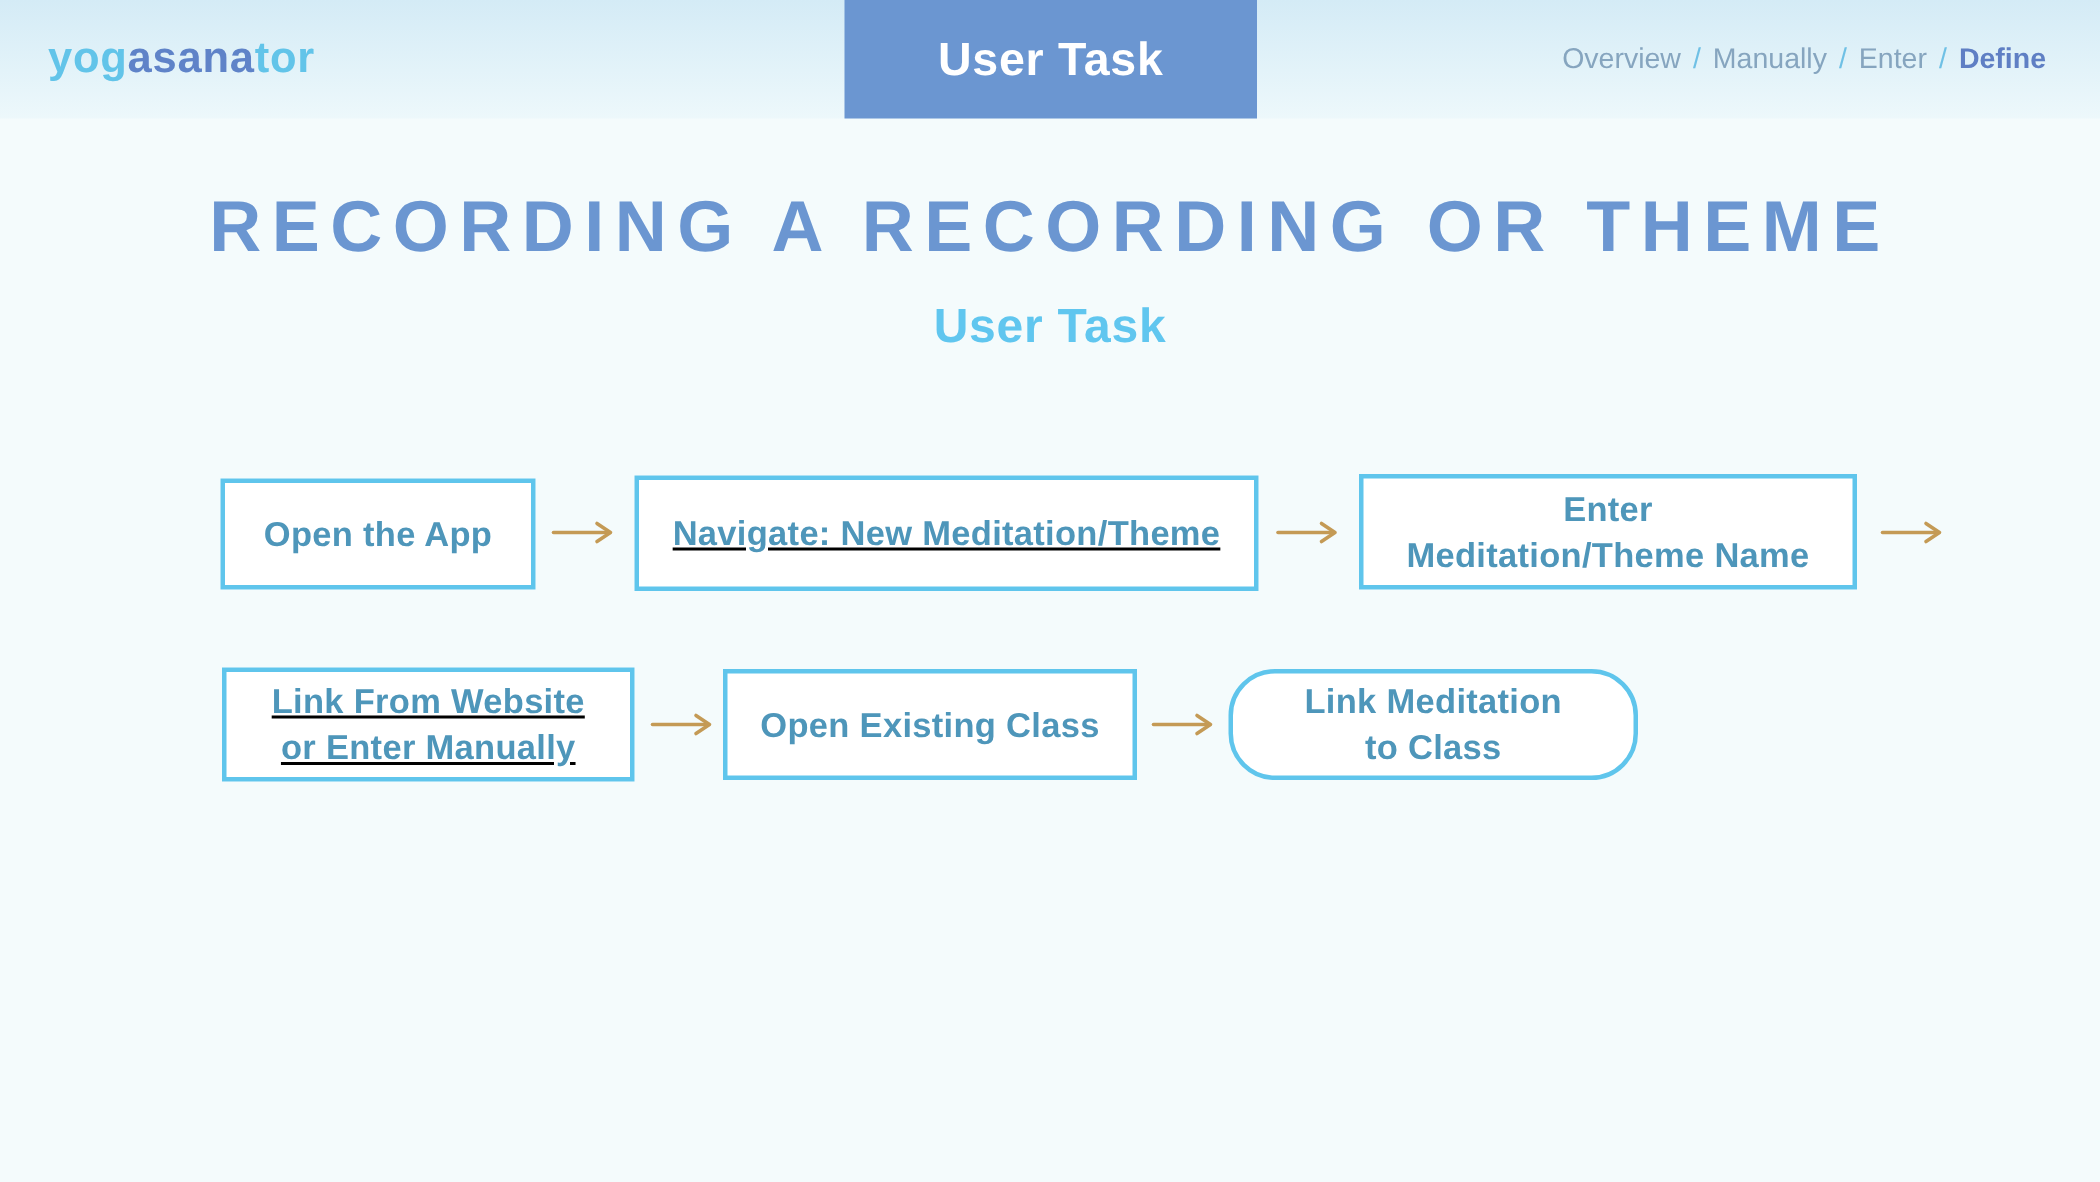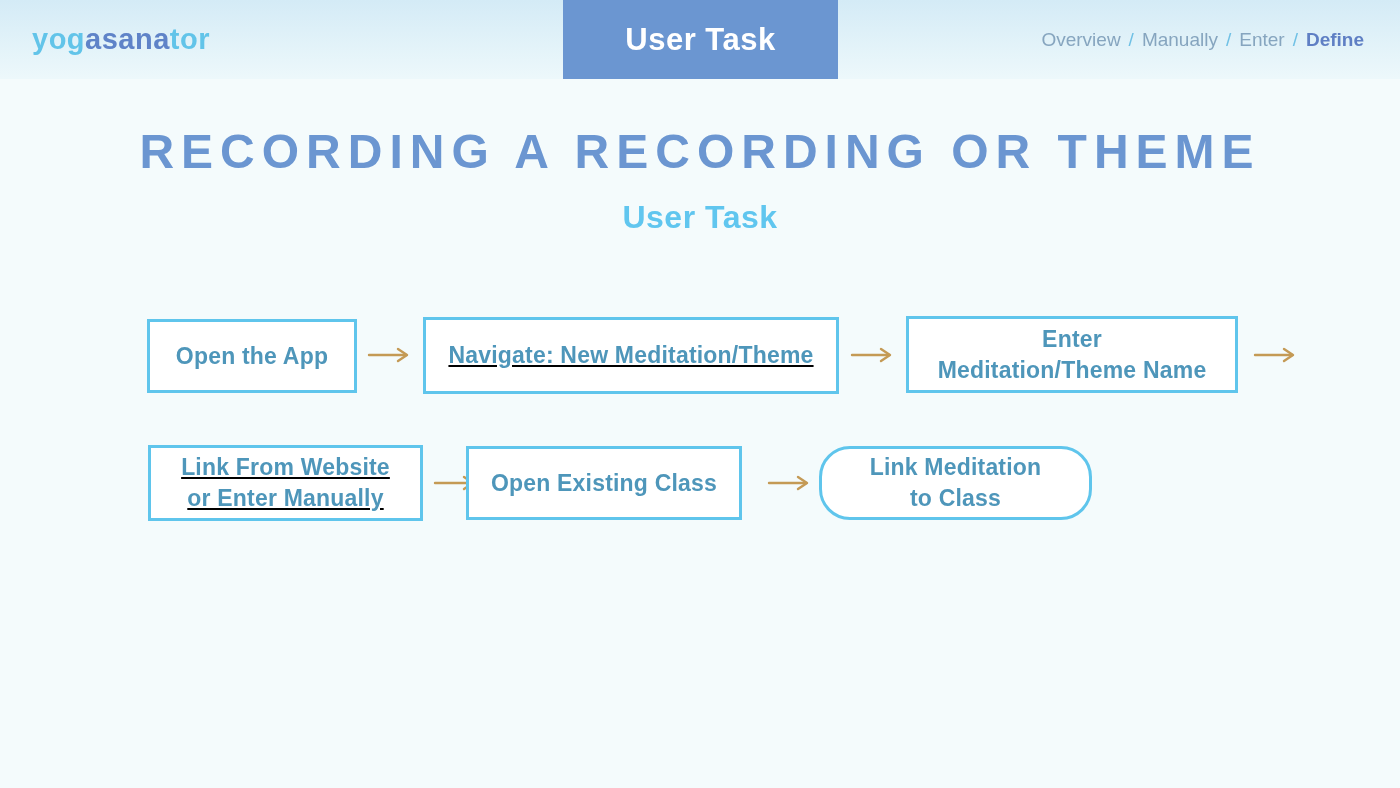--- a/index.html
+++ b/index.html
@@ -136,21 +136,21 @@
 or Enter Manually</span>
   </div>
 
   <div class="flow-arrow" style="left:433px; top:465px;">
     <svg width="44" height="16" viewBox="0 0 44 16" fill="none">
       <path d="M2 8 H39" stroke="#c49a55" stroke-width="2.4" stroke-linecap="round"></path>
       <path d="M31 2 L40 8 L31 14" stroke="#c49a55" stroke-width="2.4" stroke-linecap="round" stroke-linejoin="round" fill="none"></path>
     </svg>
   </div>
 
-  <div class="flow-box" style="left:466px; top:446px; width:276px; height:74px;">
+  <div class="flow-box" style="left:482px; top:446px; width:276px; height:74px;">
     <span class="flow-label">Open Existing Class</span>
   </div>
 
   <div class="flow-arrow" style="left:767px; top:465px;">
     <svg width="44" height="16" viewBox="0 0 44 16" fill="none">
       <path d="M2 8 H39" stroke="#c49a55" stroke-width="2.4" stroke-linecap="round"></path>
       <path d="M31 2 L40 8 L31 14" stroke="#c49a55" stroke-width="2.4" stroke-linecap="round" stroke-linejoin="round" fill="none"></path>
     </svg>
   </div>
 

